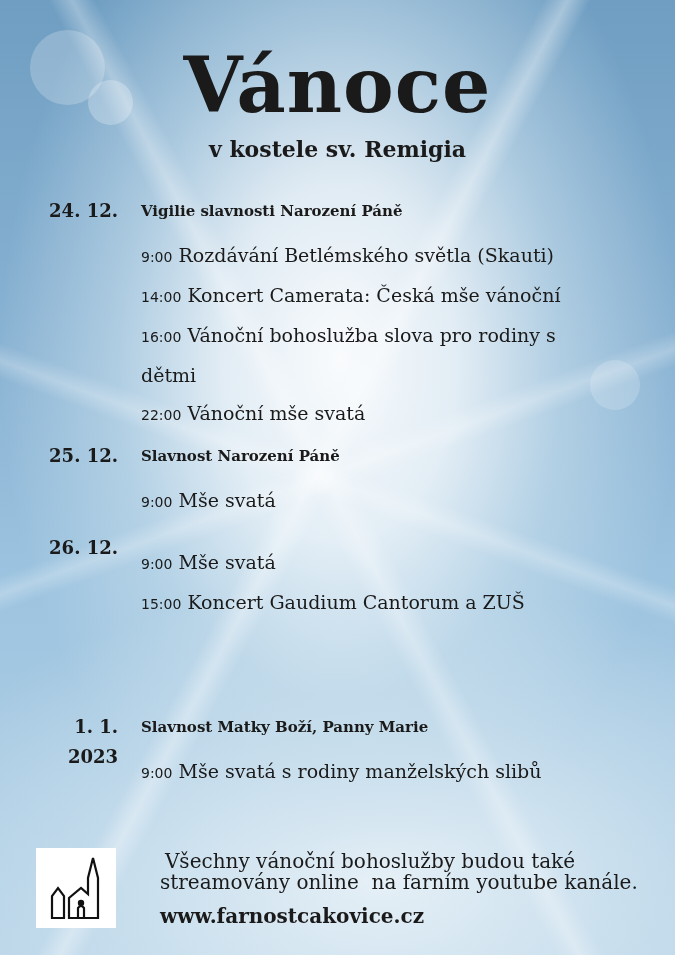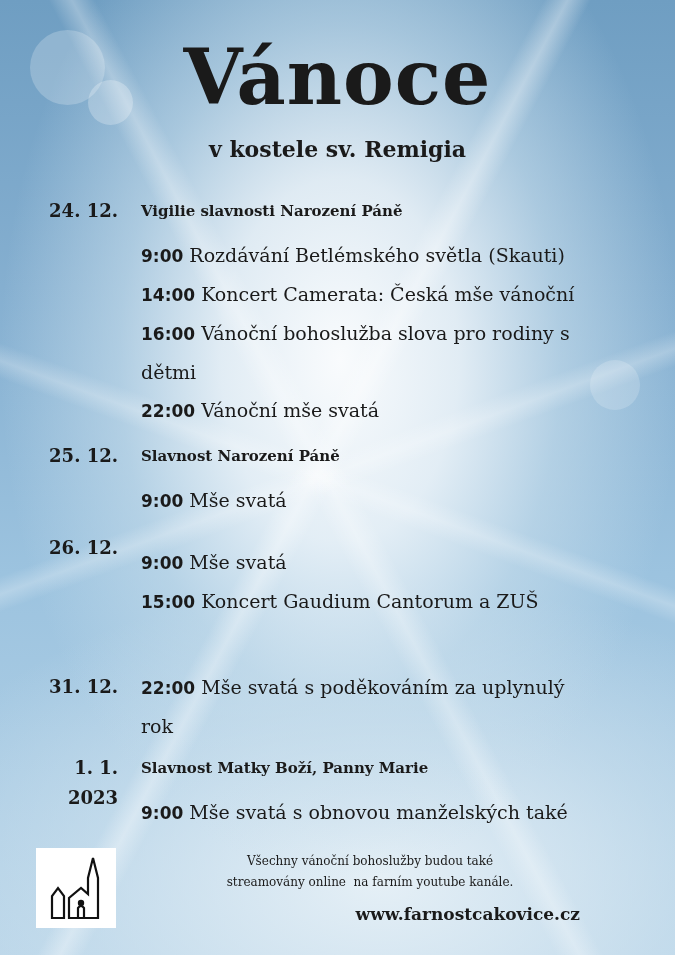--- a/index.html
+++ b/index.html
@@ -36,47 +36,47 @@
   .schedule { position: absolute; left: 0; top: 196px; width: 675px; }
   .day { position: relative; }
   .date {
     position: absolute; left: 30px; width: 88px; text-align: right;
     font-size: 18px; font-weight: bold; line-height: 30px;
   }
   .date .year { display: block; }
   .content { margin-left: 141px; }
   .heading { font-size: 15px; font-weight: bold; line-height: 30px; height: 30px; }
   .event { font-size: 19px; line-height: 38px; padding-right: 40px; }
-  .event .time { font-family: "DejaVu Sans", "Liberation Sans", sans-serif; font-weight: bold; font-size: 17px; }
+  .event .time { font-family: "DejaVu Sans", "Liberation Sans", sans-serif; font-weight: normal; font-size: 14px; }
   .event.wrap { line-height: 38px; }
   .gap-h { height: 10px; }
 
   .logo {
     position: absolute; left: 36px; top: 848px; width: 80px; height: 80px;
     background: #ffffff;
   }
   .logo svg { width: 80px; height: 80px; }
   .footer-note {
     position: absolute; left: 160px; width: 420px; top: 851px; text-align: center;
-    font-size: 12px; line-height: 21px;
+    font-size: 20px; line-height: 21px;
   }
   .footer-url {
-    position: absolute; left: 160px; width: 420px; top: 904px; text-align: right;
-    font-size: 17px; font-weight: bold;
+    position: absolute; left: 160px; width: 420px; top: 904px; text-align: left;
+    font-size: 20px; font-weight: bold;
   }
 </style>
 </head>
 <body>
 
 <div class="rays"></div>
 <div class="bokeh1"></div>
 <div class="bokeh2"></div>
 <div class="bokeh3"></div>
 
-<h1 class="title" style="margin:4px">Vánoce</h1>
+<h1 class="title" style="margin:12px">Vánoce</h1>
 <div class="subtitle">v kostele sv. Remigia</div>
 
 <div class="schedule">
 
   <div class="day" style="height:245px;">
     <div class="date">24. 12.</div>
     <div class="content">
       <div class="heading">Vigilie slavnosti Narození Páně</div>
       <div class="gap-h"></div>
       <div class="event"><span class="time">9:00</span> <span>Rozdávání Betlémského světla (Skauti)</span></div>
@@ -97,36 +97,30 @@
 
   <div class="day" style="height:135px;">
     <div class="date">26. 12.</div>
     <div class="content">
       <div class="gap-h"></div>
       <div class="event"><span class="time">9:00</span> <span>Mše svatá</span></div>
       <div class="event"><span class="time">15:00</span> <span>Koncert Gaudium Cantorum a ZUŠ</span></div>
     </div>
   </div>
 
-  <div class="day" style="height:85px;">
-    <div class="date" style="line-height:38px">31. 12.</div>
-    <div class="content">
-      <div class="event wrap" style="width:460px"><span class="time">22:00</span> <span>Mše svatá s poděkováním za uplynulý rok</span></div>
-    </div>
-  </div>
 
-  <div class="day" style="height:90px;">
+  <div class="day" style="height:90px;margin-top:44px;">
     <div class="date">
       <span>1. 1.</span>
       <span class="year">2023</span>
     </div>
     <div class="content">
       <div class="heading">Slavnost Matky Boží, Panny Marie</div>
       <div class="gap-h"></div>
-      <div class="event"><span class="time">9:00</span> <span>Mše svatá s obnovou manželských také</span></div>
+      <div class="event"><span class="time">9:00</span> <span>Mše svatá s rodiny manželských slibů</span></div>
     </div>
   </div>
 </div>
 
 <div class="logo">
   <svg viewBox="0 0 80 80">
     <g fill="none" stroke="#111" stroke-width="2.2" stroke-linejoin="miter">
       <path d="M16 70 V48 L22 40 L28 48 V70 Z"></path>
       <path d="M33 70 V50 L45 40 L52 46 V30 L57 10 L62 30 V70 Z"></path>
       <path d="M42 70 V60 Q45 56 48 60 V70"></path>

